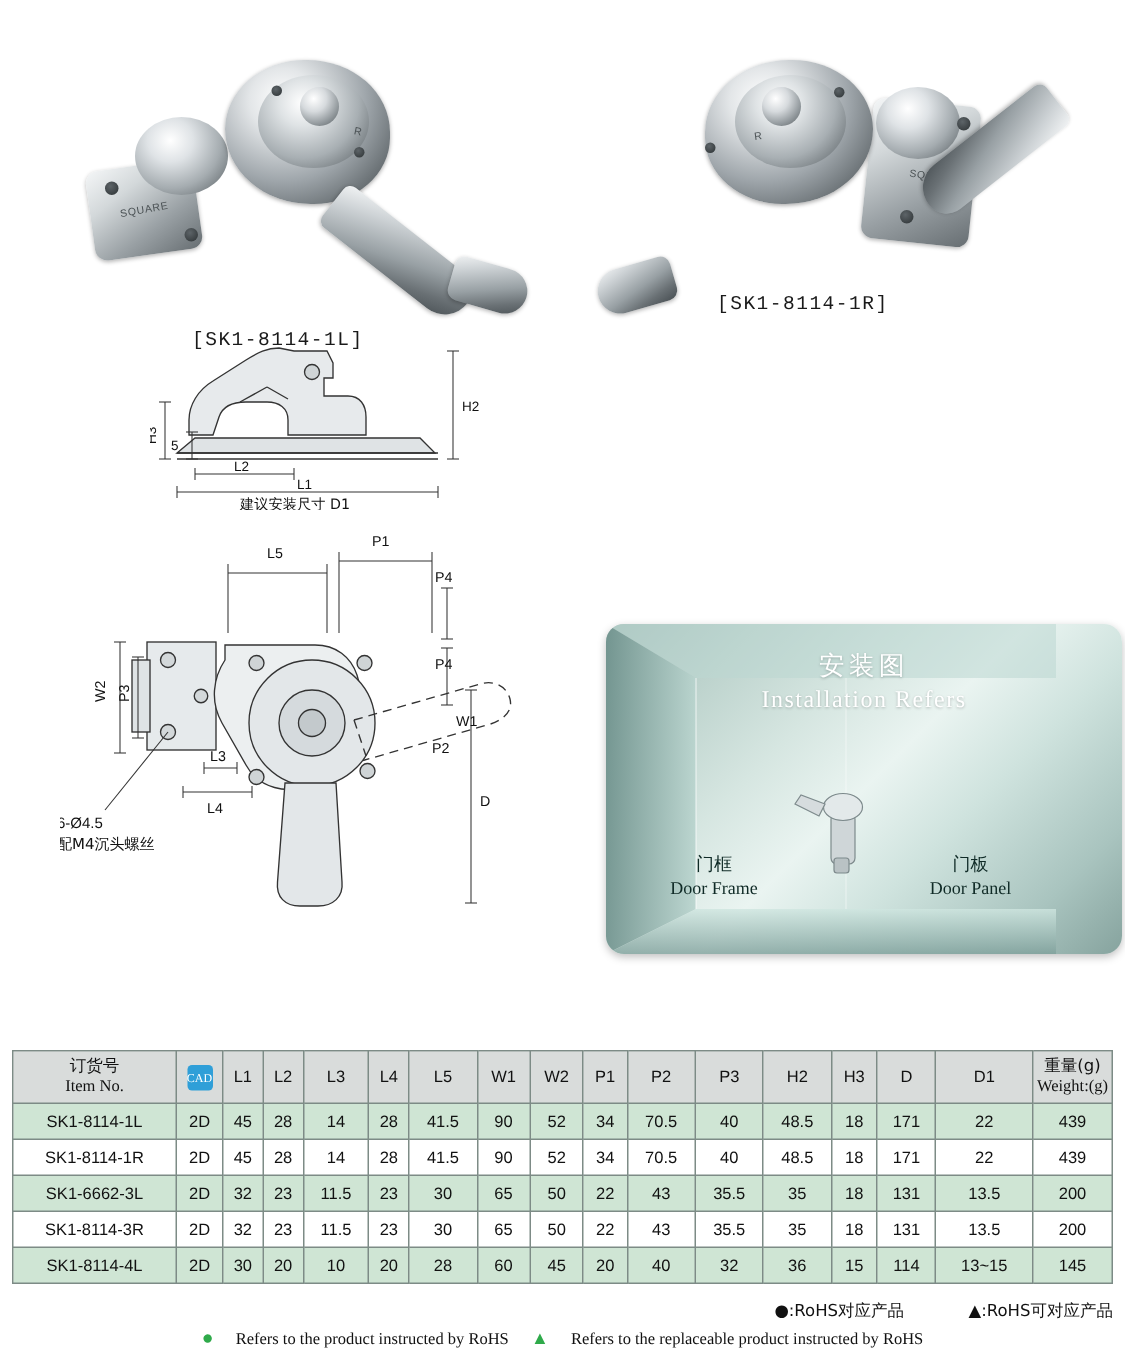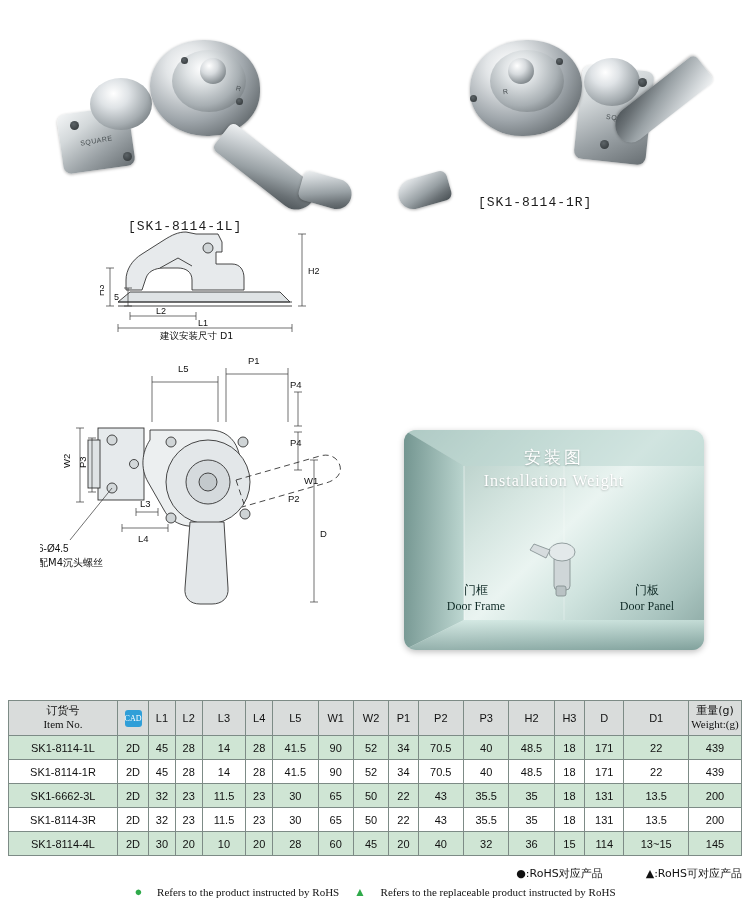--- a/index.html
+++ b/index.html
@@ -60,21 +60,21 @@
     font-family:"Liberation Sans", sans-serif;
     font-size:7px;color:#4a5154;letter-spacing:.5px;
   }
 
   
   .tech{position:absolute;}
   .tech svg{display:block;}
 
   
   .install-box{
-    position:absolute;left:404px;top:430px;width:300px;height:220px;
+    position:absolute;left:404px;top:416px;width:344px;height:220px;
     border-radius:12px;
     background:linear-gradient(135deg,#9fb9b4 0%,#bdd3cd 18%,#d6e6e1 35%,#eaf4f1 50%,#cfe3de 65%,#a9c4bf 85%,#86a39e 100%);
     box-shadow:0 2px 6px rgba(0,0,0,.25);
     overflow:hidden;
   }
   .install-title{
     position:absolute;width:100%;text-align:center;top:16px;color:#ffffff;
     text-shadow:0 1px 2px rgba(0,0,0,.25);
   }
   .install-title .cn{font-size:17px;font-family:"DejaVu Sans", sans-serif;letter-spacing:3px;}
@@ -316,21 +316,21 @@
 
       <g>
         <rect x="150" y="126" width="16" height="34" rx="4" fill="#cfd6d8" stroke="#7d8a8c" stroke-width="0.8"></rect>
         <ellipse cx="158" cy="122" rx="13" ry="9" fill="#e3e9ea" stroke="#7d8a8c" stroke-width="0.8"></ellipse>
         <path d="M146 120 l-16 -6 l-4 6 l16 8 z" fill="#d6dcde" stroke="#7d8a8c" stroke-width="0.8"></path>
         <rect x="152" y="156" width="10" height="10" rx="2" fill="#b9c2c4" stroke="#7d8a8c" stroke-width="0.8"></rect>
       </g>
     </svg>
     <div class="install-title">
       <div class="cn">安装图</div>
-      <div class="en">Installation Weight</div>
+      <div class="en">Installation Refers</div>
     </div>
     <div class="lbl" style="left:12px;top:152px;width:120px;">
       <div class="cn">门框</div>
       <div class="en">Door Frame</div>
     </div>
     <div class="lbl" style="left:188px;top:152px;width:110px;">
       <div class="cn">门板</div>
       <div class="en">Door Panel</div>
     </div>
   </div>

